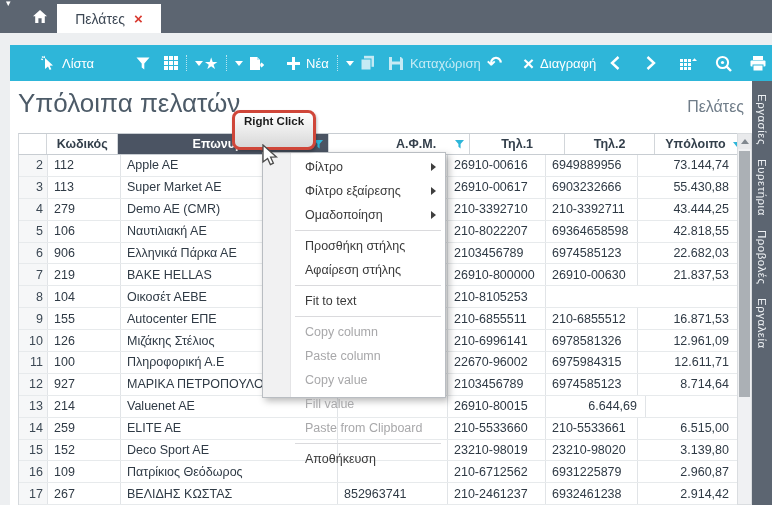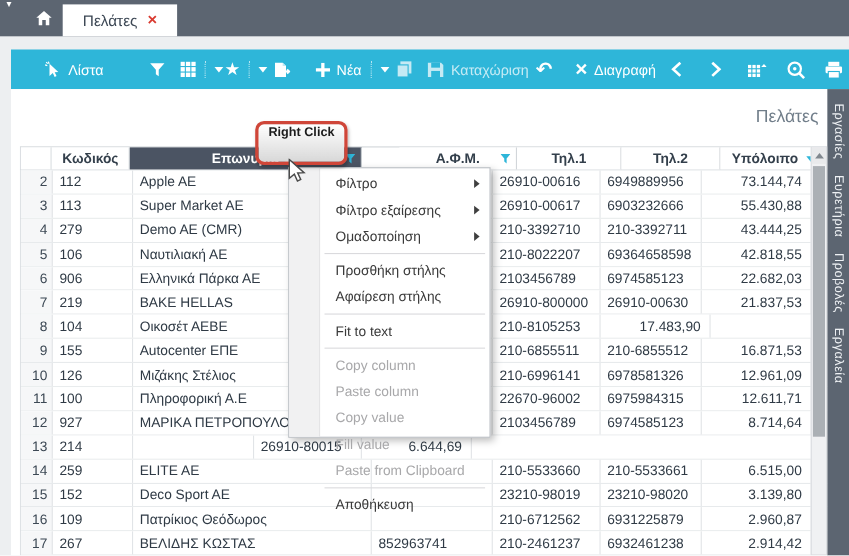--- a/index.html
+++ b/index.html
@@ -208,20 +208,21 @@
 </div>
 
 <div class="sidebar">
     <div class="side-tab">Εργασίες</div>
     <div class="side-tab">Ευρετήρια</div>
     <div class="side-tab">Προβολές</div>
     <div class="side-tab">Εργαλεία</div>
   </div>
 
 <div class="content">
+  <div class="page-title">Υπόλοιπα πελατών</div>
   <div class="entity-label">Πελάτες</div>
 
   <div class="grid">
     <div class="ghead">
       <div class="hcell hw-num"></div>
       <div class="hcell hw-code">Κωδικός</div>
       <div class="hcell hw-name sel">
         <span>Επωνυμία</span>
         <svg class="funnel-sm" width="9" height="9" viewBox="0 0 10 10">
             <path d="M0 0 H10 L6.2 4.5 V9.5 L3.8 7.6 V4.5 Z" fill="#2eb6d9"></path>
@@ -294,21 +295,20 @@
           <div class="tcell c-tel1">26910-800000</div>
           <div class="tcell c-tel2">26910-00630</div>
           <div class="tcell c-bal">21.837,53</div>
         </div>
         <div class="trow">
           <div class="tcell c-num">8</div>
           <div class="tcell c-code">104</div>
           <div class="tcell c-name">Οικοσέτ ΑΕΒΕ</div>
           <div class="tcell c-afm"></div>
           <div class="tcell c-tel1">210-8105253</div>
-          <div class="tcell c-bal">17.483,90</div>
         </div>
         <div class="trow">
           <div class="tcell c-num">9</div>
           <div class="tcell c-code">155</div>
           <div class="tcell c-name">Autocenter ΕΠΕ</div>
           <div class="tcell c-afm"></div>
           <div class="tcell c-tel1">210-6855511</div>
           <div class="tcell c-tel2">210-6855512</div>
           <div class="tcell c-bal">16.871,53</div>
         </div>
@@ -335,20 +335,21 @@
           <div class="tcell c-code">927</div>
           <div class="tcell c-name">ΜΑΡΙΚΑ ΠΕΤΡΟΠΟΥΛΟΥ</div>
           <div class="tcell c-afm"></div>
           <div class="tcell c-tel1">2103456789</div>
           <div class="tcell c-tel2">6974585123</div>
           <div class="tcell c-bal">8.714,64</div>
         </div>
         <div class="trow">
           <div class="tcell c-num">13</div>
           <div class="tcell c-code">214</div>
+          <div class="tcell c-name">Valuenet  AE</div>
           <div class="tcell c-afm"></div>
           <div class="tcell c-tel1">26910-80015</div>
           <div class="tcell c-bal">6.644,69</div>
         </div>
         <div class="trow">
           <div class="tcell c-num">14</div>
           <div class="tcell c-code">259</div>
           <div class="tcell c-name">ELITE AE</div>
           <div class="tcell c-afm"></div>
           <div class="tcell c-tel1">210-5533660</div>

